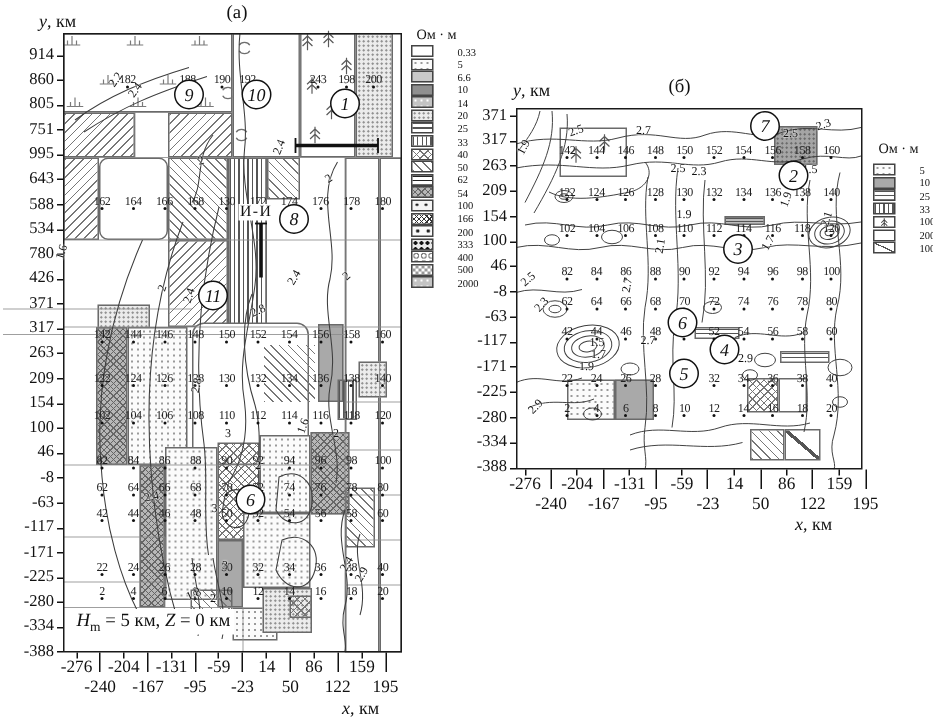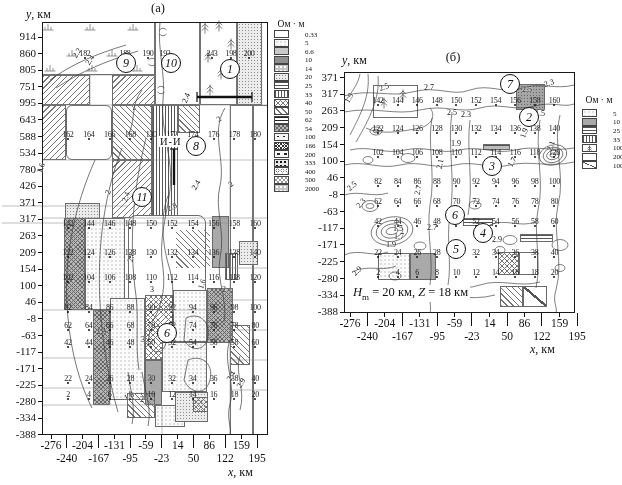--- a/index.html
+++ b/index.html
@@ -150,21 +150,21 @@
 
   <div class="axtitle" style="left:26px;top:7px;"><i>у</i><span>, км</span></div>
   <div class="axtitle" style="left:342px;top:53px;"><i>у</i><span>, км</span></div>
 
   <div class="axtitle" style="left:228px;top:465px;"><i>x</i><span>, км</span></div>
   <div class="axtitle" style="left:530px;top:342px;"><i>x</i><span>, км</span></div>
 
   <div class="leg-title" style="left:268px;top:19px;width:46px;">Ом · м</div>
   <div class="leg-title" style="left:576px;top:95px;width:46px;">Ом · м</div>
 
-  <div class="caption" style="left:351px;top:285px;"><i>H</i><sub>m</sub><span> = 20 км, </span><i>Z</i><span> = 18 км</span></div>
+  <div class="caption" style="left:49px;top:406px;"><i>H</i><sub>m</sub><span> = 5 км, </span><i>Z</i><span> = 0 км</span></div>
 
   <div class="profile-lab" style="left:159px;top:136px;">И-И</div>
 <div class="plot-border" style="left: 42px; top: 22px; width: 226px; height: 413px;"></div>
     <div class="region p-white" style="left: 230px; top: 105px; width: 23px; height: 330px; border: 0.6px solid rgb(106, 106, 106);"></div>
     <div class="region p-white" style="left: 253px; top: 105px; width: 15px; height: 330px; border: 0.6px solid rgb(106, 106, 106);"></div>
     <div class="region p-white" style="left: 42px; top: 22px; width: 113px; height: 53px; border: 0.6px solid rgb(106, 106, 106);"></div>
     <div class="region p-white" style="left: 155px; top: 22px; width: 45px; height: 83px; border: 0.6px solid rgb(106, 106, 106);"></div>
     <div class="region p-white" style="left: 200px; top: 22px; width: 37px; height: 83px; border: 0.6px solid rgb(106, 106, 106);"></div>
     <div class="region p-dots-md" style="left: 237px; top: 22px; width: 25px; height: 83px; border: 0.6px solid rgb(106, 106, 106);"></div>
     <div class="region p-hatch-nw" style="left: 42px; top: 75px; width: 48px; height: 30px; border: 0.6px solid rgb(106, 106, 106);"></div>

